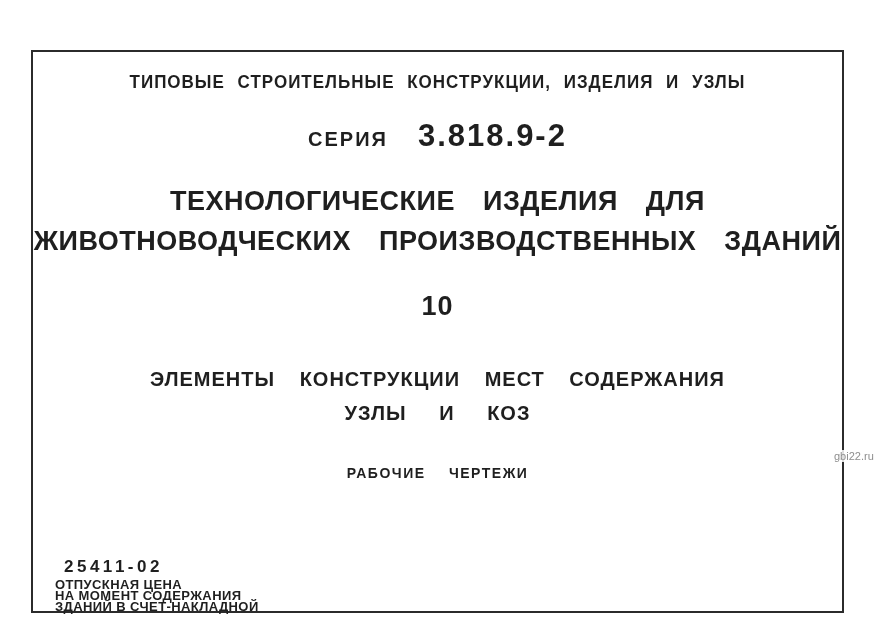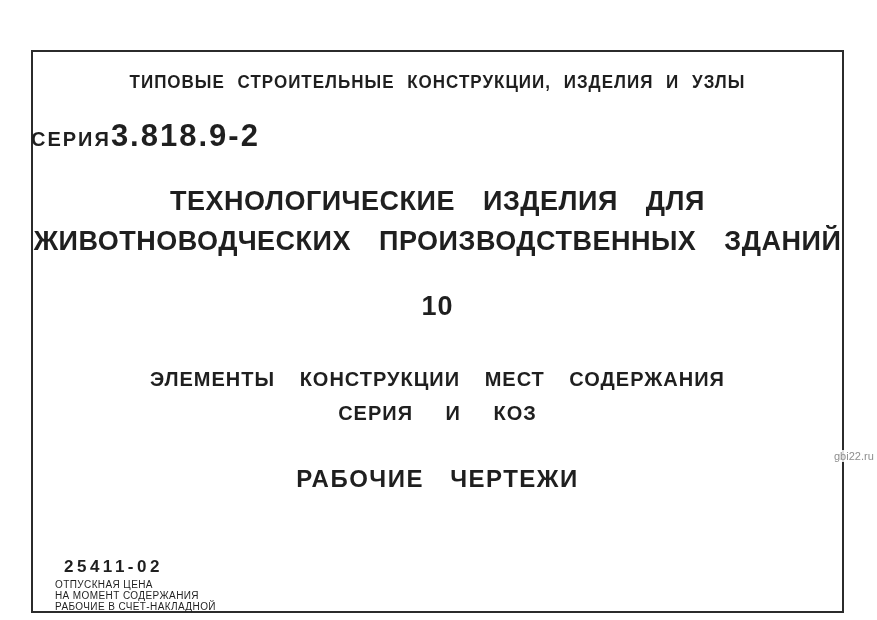--- a/index.html
+++ b/index.html
@@ -49,21 +49,23 @@
     top: 49px;
     font-size: 17px;
     letter-spacing: 1px;
     word-spacing: 7px;
     transform: scaleY(1.1);
     transform-origin: center top;
   }
   .series {
     top: 96px;
     display: flex;
+    justify-content: center;
     align-items: baseline;
+    gap: 30px;
   }
   .series-label {
     font-size: 20px;
     letter-spacing: 2px;
   }
   .series-number {
     font-size: 31px;
     letter-spacing: 2px;
   }
   .title {
@@ -97,41 +99,41 @@
     word-spacing: 18px;
   }
   .sub2 {
     top: 380px;
     font-size: 20px;
     letter-spacing: 1px;
     word-spacing: 26px;
   }
   .doctype {
     top: 443px;
-    font-size: 24px;
+    font-size: 14px;
     letter-spacing: 1.5px;
     word-spacing: 18px;
   }
   .code {
     position: absolute;
     left: 64px;
     top: 535px;
     color: var(--ink);
     font-weight: bold;
     font-size: 17px;
     letter-spacing: 3.5px;
     white-space: nowrap;
   }
   .price-note {
     position: absolute;
     left: 55px;
     top: 557px;
     color: var(--ink);
-    font-weight: normal;
-    font-size: 10px;
+    font-weight: bold;
+    font-size: 13px;
     line-height: 11px;
     letter-spacing: 0.4px;
     white-space: nowrap;
   }
   .watermark {
     position: absolute;
     left: 833px;
     top: 428px;
     font-size: 11px;
     font-weight: normal;
@@ -169,30 +171,30 @@
     <div>ТЕХНОЛОГИЧЕСКИЕ ИЗДЕЛИЯ ДЛЯ</div>
     <div>ЖИВОТНОВОДЧЕСКИХ ПРОИЗВОДСТВЕННЫХ ЗДАНИЙ</div>
   </div>
 
   <div class="t issue">
     <span class="issue-number">10</span>
   </div>
 
   <div class="t sub1">ЭЛЕМЕНТЫ КОНСТРУКЦИИ МЕСТ СОДЕРЖАНИЯ</div>
 
-  <div class="t sub2">СЕРИЯ И КОЗ</div>
+  <div class="t sub2">УЗЛЫ И КОЗ</div>
 
   <div class="t doctype">РАБОЧИЕ ЧЕРТЕЖИ</div>
 
   <div class="code">25411-02</div>
 
   <div class="price-note">
     <div>ОТПУСКНАЯ ЦЕНА</div>
     <div>НА МОМЕНТ СОДЕРЖАНИЯ</div>
-    <div>РАБОЧИЕ В СЧЕТ-НАКЛАДНОЙ</div>
+    <div>ЗДАНИЙ В СЧЕТ-НАКЛАДНОЙ</div>
   </div>
 
   <div class="watermark">gbi22.ru</div>
 
   <div class="smudge s1"></div>
   <div class="smudge s2"></div>
 
 </div>
 
 </body></html>

